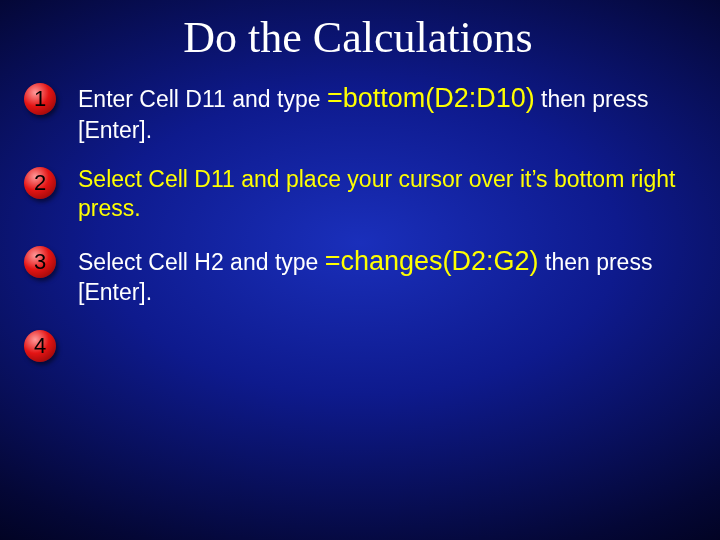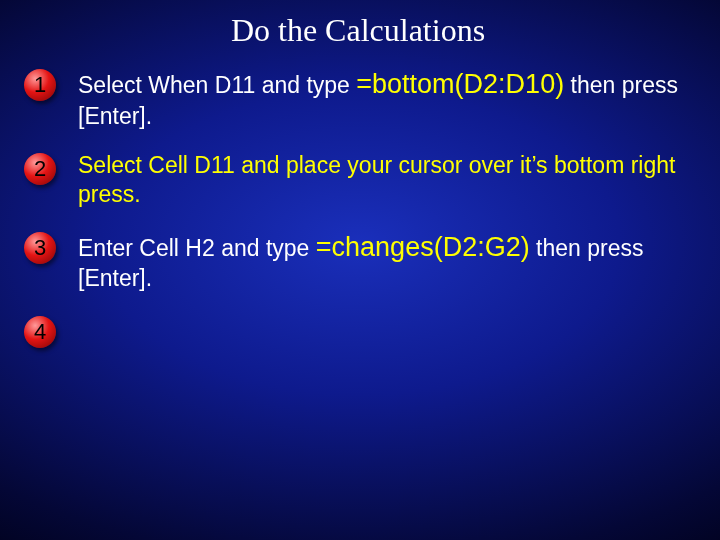--- a/index.html
+++ b/index.html
@@ -14,21 +14,21 @@
     width: 720px;
     height: 540px;
     background: radial-gradient(ellipse 90% 70% at 50% 45%, #1a2fbb 0%, #0e1a8d 40%, #040736 85%, #01021e 100%);
     box-sizing: border-box;
     padding: 12px 28px 20px 24px;
     color: #ffff00;
   }
   .title {
     font-family: "Comic Sans MS", "Comic Sans", cursive;
     color: #ffffff;
-    font-size: 32px;
+    font-size: 44px;
     text-align: center;
     margin: 0 0 18px 0;
     font-weight: 400;
   }
   .row {
     display: flex;
     align-items: flex-start;
     margin-bottom: 20px;
   }
   .row.no-badge {
@@ -64,34 +64,34 @@
 </head>
 <body>
 
 <div class="slide">
 
   <h1 class="title">Do the Calculations</h1>
 
   <div class="row">
     <div class="badge">1</div>
     <div class="text">
-      <span class="white">Select When D11 and type </span><span class="big">=bottom(D2:D10)</span><span class="white"> then press [Enter].</span>
+      <span class="white">Enter Cell D11 and type </span><span class="big">=bottom(D2:D10)</span><span class="white"> then press [Enter].</span>
     </div>
   </div>
 
   <div class="row">
     <div class="badge">2</div>
     <div class="text">Select Cell D11 and place your cursor over it’s bottom right press.</div>
   </div>
 
 
   <div class="row">
     <div class="badge">3</div>
     <div class="text">
-      <span class="white">Enter Cell H2 and type  </span><span class="big">=changes(D2:G2)</span><span class="white"> then press [Enter].</span>
+      <span class="white">Select Cell H2 and type  </span><span class="big">=changes(D2:G2)</span><span class="white"> then press [Enter].</span>
     </div>
   </div>
 
   <div class="row">
     <div class="badge">4</div>
   </div>
 
 </div>
 
 </body></html>

